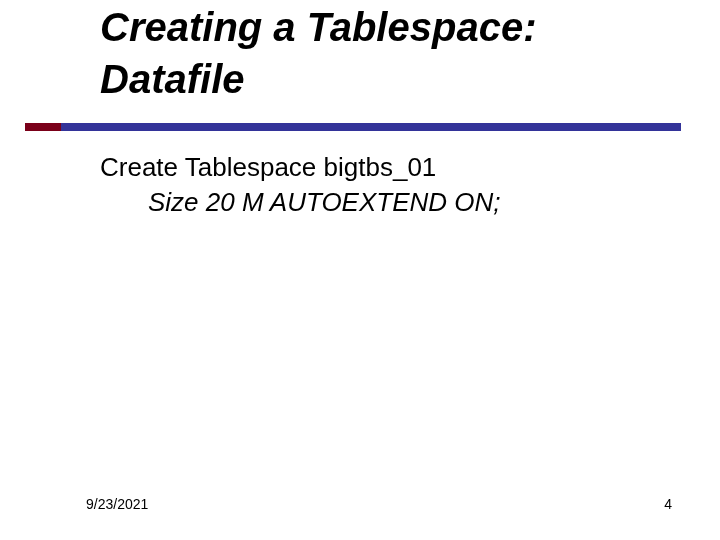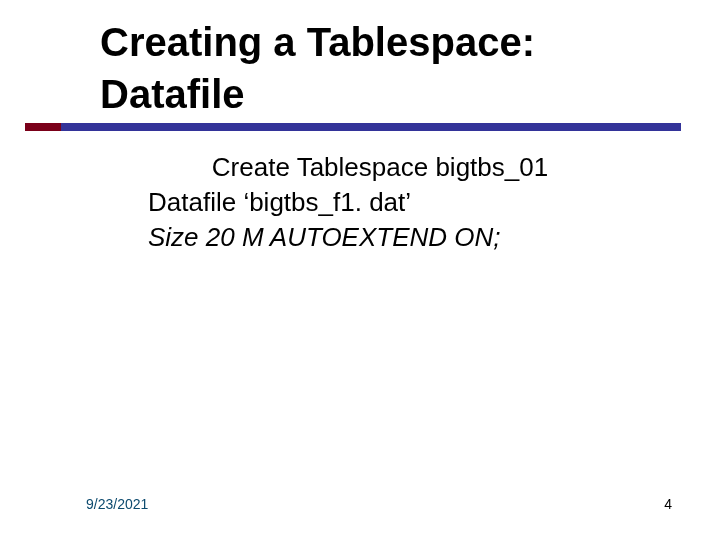--- a/index.html
+++ b/index.html
@@ -15,22 +15,23 @@
   }
   .slide {
     width: 720px;
     height: 540px;
     position: relative;
     box-sizing: border-box;
   }
   .title-block {
     position: absolute;
     left: 100px;
-    top: 19px;
+    top: 4px;
     width: 560px;
+    font-style: italic;
   }
   .title-text {
     font-weight: 700;
     font-size: 40px;
     line-height: 1.15;
     color: #000;
     margin: 0;
     padding-bottom: 6px;
   }
   .accent-bar {
@@ -50,29 +51,29 @@
     background: #333399;
   }
   .body-block {
     position: absolute;
     left: 100px;
     top: 150px;
     width: 560px;
     font-size: 26px;
     line-height: 1.35;
   }
-  .body-line-1 { margin-left: 0; text-align: center; }
+  .body-line-1 { margin-left: 0; }
   .body-line-2 { margin-left: 48px; }
   .body-line-3 { margin-left: 48px; font-style: italic; }
   .footer-date {
     position: absolute;
     left: 86px;
     bottom: 28px;
     font-size: 14px;
-    color: #0c4a6e;
+    color: #000000;
   }
   .footer-pagenum {
     position: absolute;
     right: 48px;
     bottom: 28px;
     font-size: 14px;
     color: #000;
   }
 </style>
 </head>
@@ -83,20 +84,19 @@
   <div class="title-block">
     <p class="title-text">Creating a Tablespace:</p>
     <p class="title-text">Datafile</p>
   </div>
 
   <div class="accent-bar"></div>
   <div class="title-underline"></div>
 
   <div class="body-block">
     <div class="body-line-1">Create Tablespace bigtbs_01</div>
-    <div class="body-line-2">Datafile ‘bigtbs_f1. dat’</div>
     <div class="body-line-3">Size 20 M AUTOEXTEND ON;</div>
   </div>
 
   <div class="footer-date">9/23/2021</div>
   <div class="footer-pagenum">4</div>
 
 </div>
 
 </body></html>

